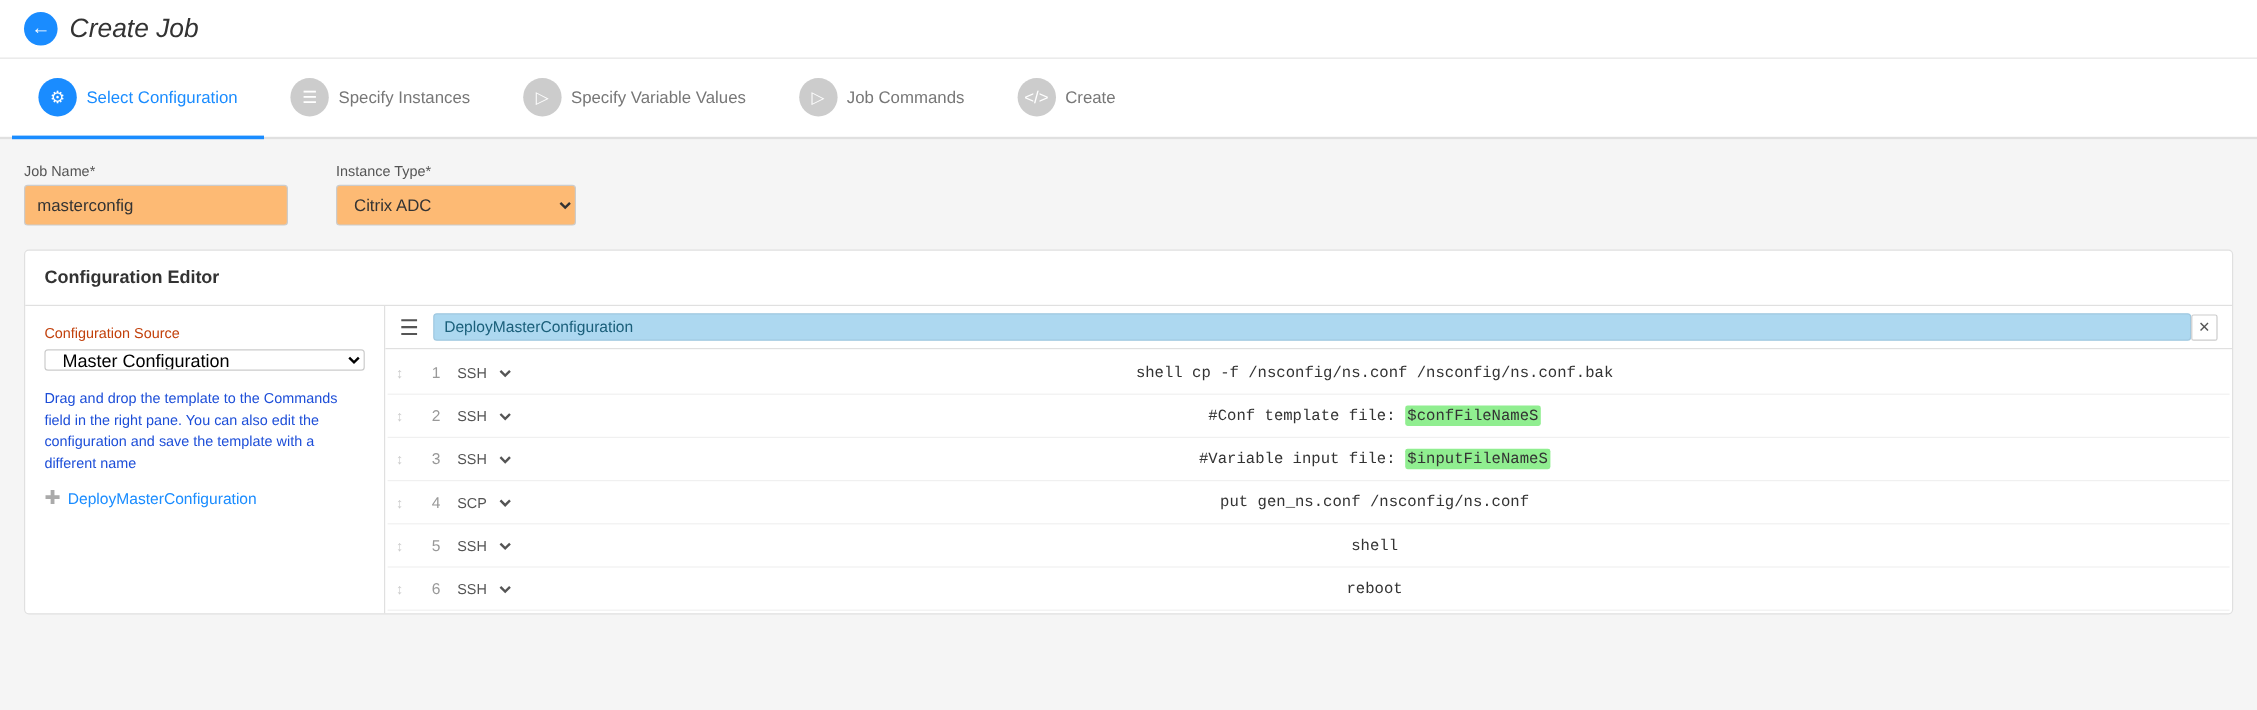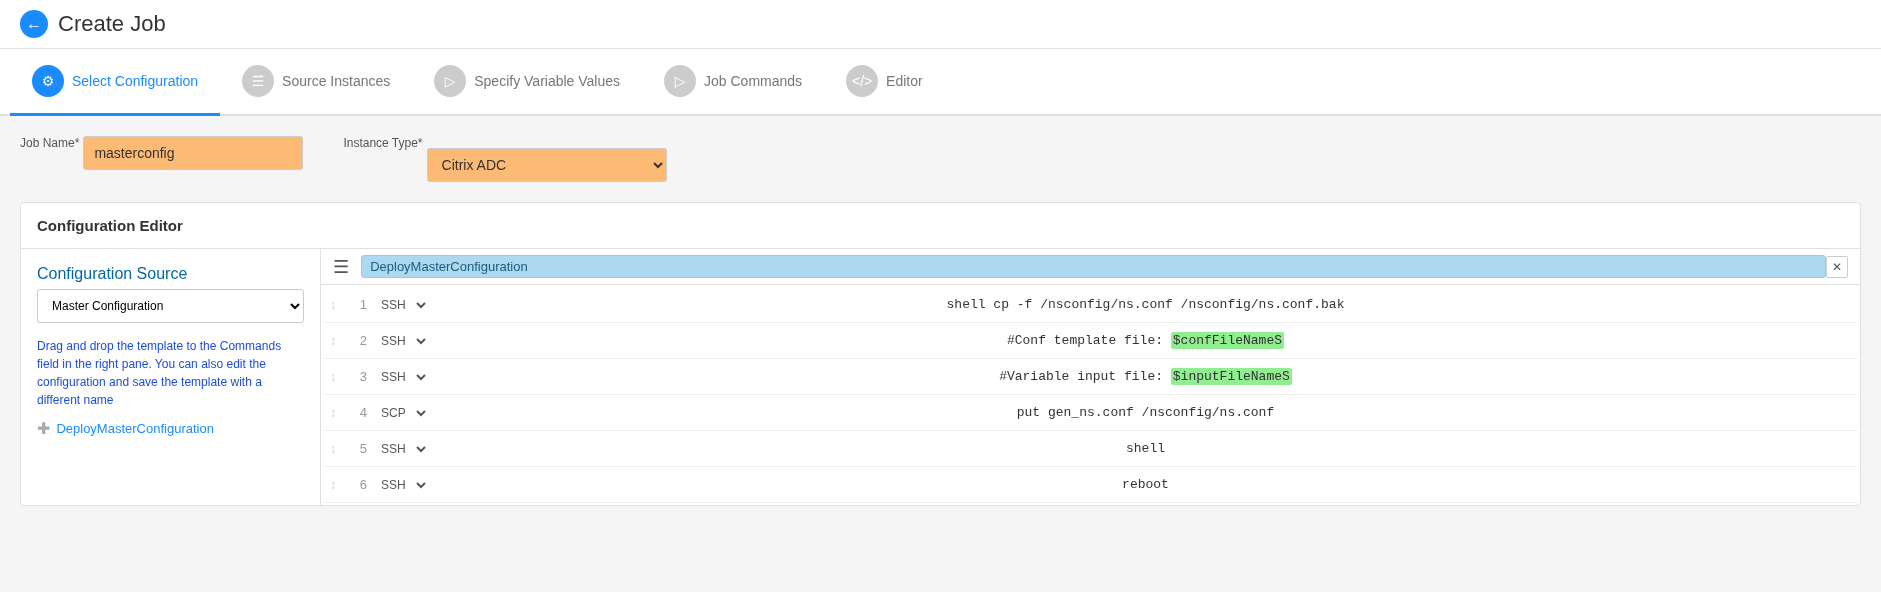--- a/index.html
+++ b/index.html
@@ -19,20 +19,21 @@
       background: #1a8cff;
       border: none;
       cursor: pointer;
       display: flex; align-items: center; justify-content: center;
       color: white; font-size: 16px;
     }
     .page-title {
       font-size: 22px;
       font-weight: 500;
       color: #333;
+      font-style: italic;
     }
 
     .wizard-tabs {
       background: #fff;
       display: flex;
       border-bottom: 2px solid #e0e0e0;
       padding: 0 10px;
     }
     .wizard-tab {
       display: flex;
@@ -66,43 +67,42 @@
       padding: 20px;
     }
 
     .form-row {
       display: flex;
       gap: 40px;
       margin-bottom: 20px;
     }
     .form-group {
       display: flex;
-      flex-direction: row;
+      flex-direction: column;
       gap: 4px;
     }
     .form-group label {
       font-size: 12px;
       color: #555;
       font-weight: 500;
     }
     .form-group input, .form-group select {
       height: 34px;
       border: 1px solid #ccc;
       border-radius: 3px;
       padding: 0 10px;
       font-size: 14px;
       color: #333;
       background: #fdba74;
     }
     .form-group input {
       width: 220px;
     }
     .form-group select {
-      width: 240px;
-      margin-top: 12px;
+      width: 200px;
     }
 
     .config-editor-section {
       background: #fff;
       border: 1px solid #e0e0e0;
       border-radius: 4px;
     }
     .config-editor-header {
       display: flex;
       align-items: flex-end;
@@ -143,31 +143,31 @@
       display: flex;
     }
 
     .left-panel {
       width: 300px;
       min-width: 300px;
       border-right: 1px solid #e0e0e0;
       padding: 16px;
     }
     .config-source-label {
-      font-size: 16px;
-      color: #0369a1;
+      font-size: 12px;
+      color: #c2410c;
       margin-bottom: 6px;
     }
     .config-source-select {
       width: 100%;
-      height: 34px;
+      height: 18px;
       border: 1px solid #ccc;
       border-radius: 3px;
       padding: 0 10px;
-      font-size: 12px;
+      font-size: 15px;
       background: #fff;
       margin-bottom: 14px;
     }
     .drag-hint {
       font-size: 12px;
       color: #1d4ed8;
       line-height: 1.5;
       margin-bottom: 6px;
     }
     .template-item {
@@ -292,33 +292,33 @@
   <span class="page-title">Create Job</span>
 </div>
 
 <div class="wizard-tabs">
   <div class="wizard-tab active">
     <div class="tab-icon">⚙</div>
     <span>Select Configuration</span>
   </div>
   <div class="wizard-tab">
     <div class="tab-icon">☰</div>
-    <span>Source Instances</span>
+    <span>Specify Instances</span>
   </div>
   <div class="wizard-tab">
     <div class="tab-icon">▷</div>
     <span>Specify Variable Values</span>
   </div>
   <div class="wizard-tab">
     <div class="tab-icon">▷</div>
     <span>Job Commands</span>
   </div>
   <div class="wizard-tab">
     <div class="tab-icon">&lt;/&gt;</div>
-    <span>Editor</span>
+    <span>Create</span>
   </div>
 </div>
 
 <div class="content-area">
 
   <div class="form-row">
     <div class="form-group">
       <label>Job Name*</label>
       <input type="text" value="masterconfig" style="">
     </div>

